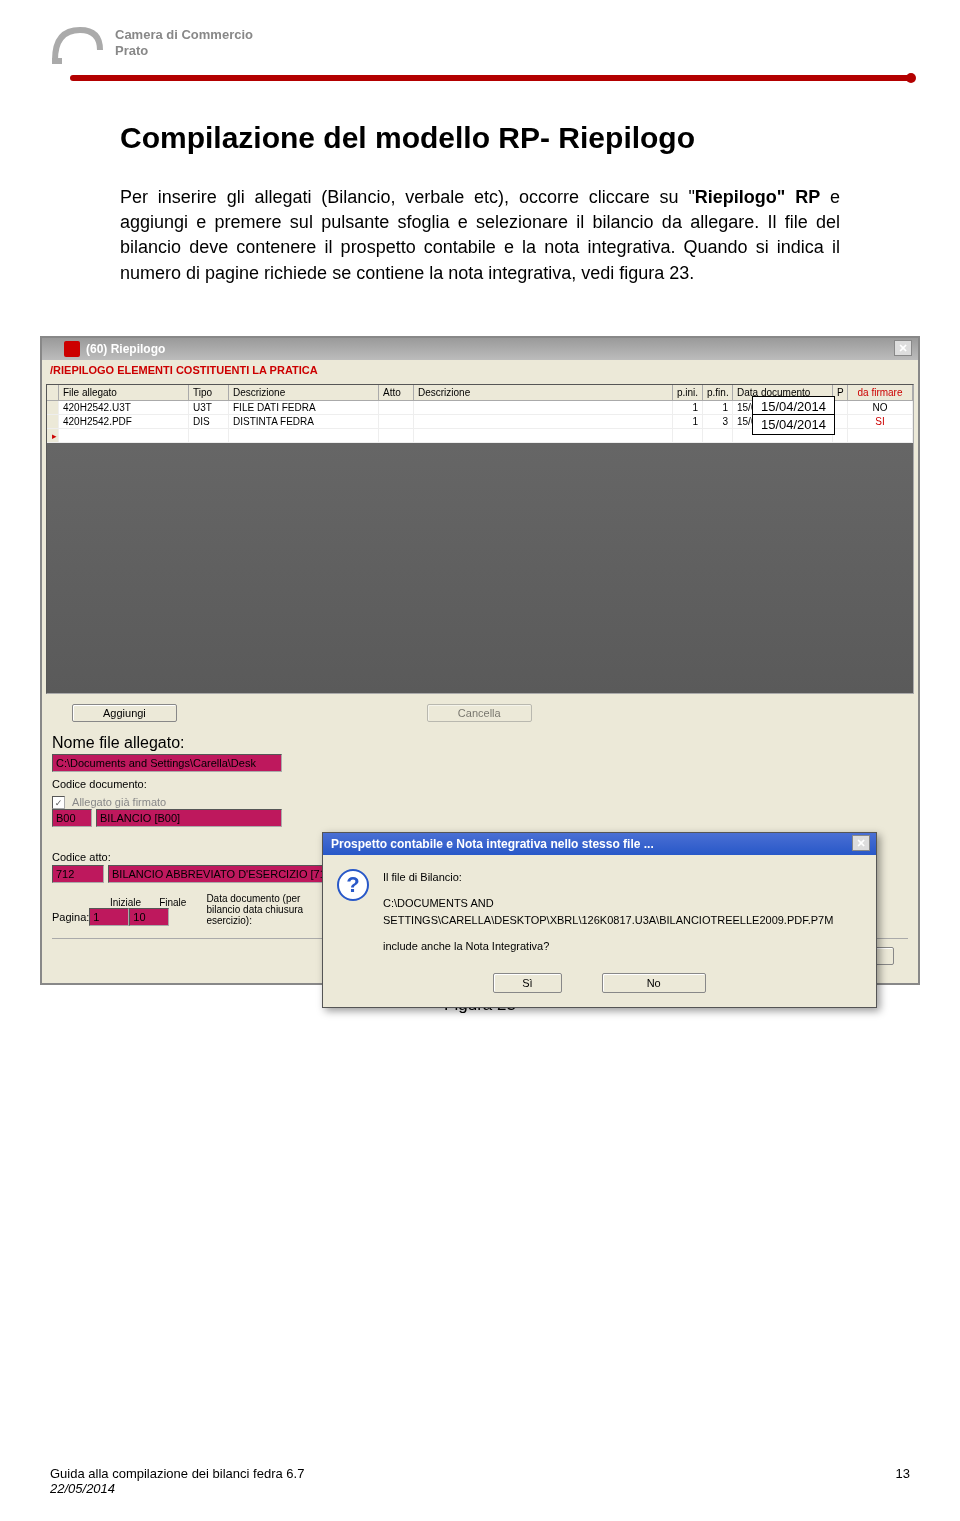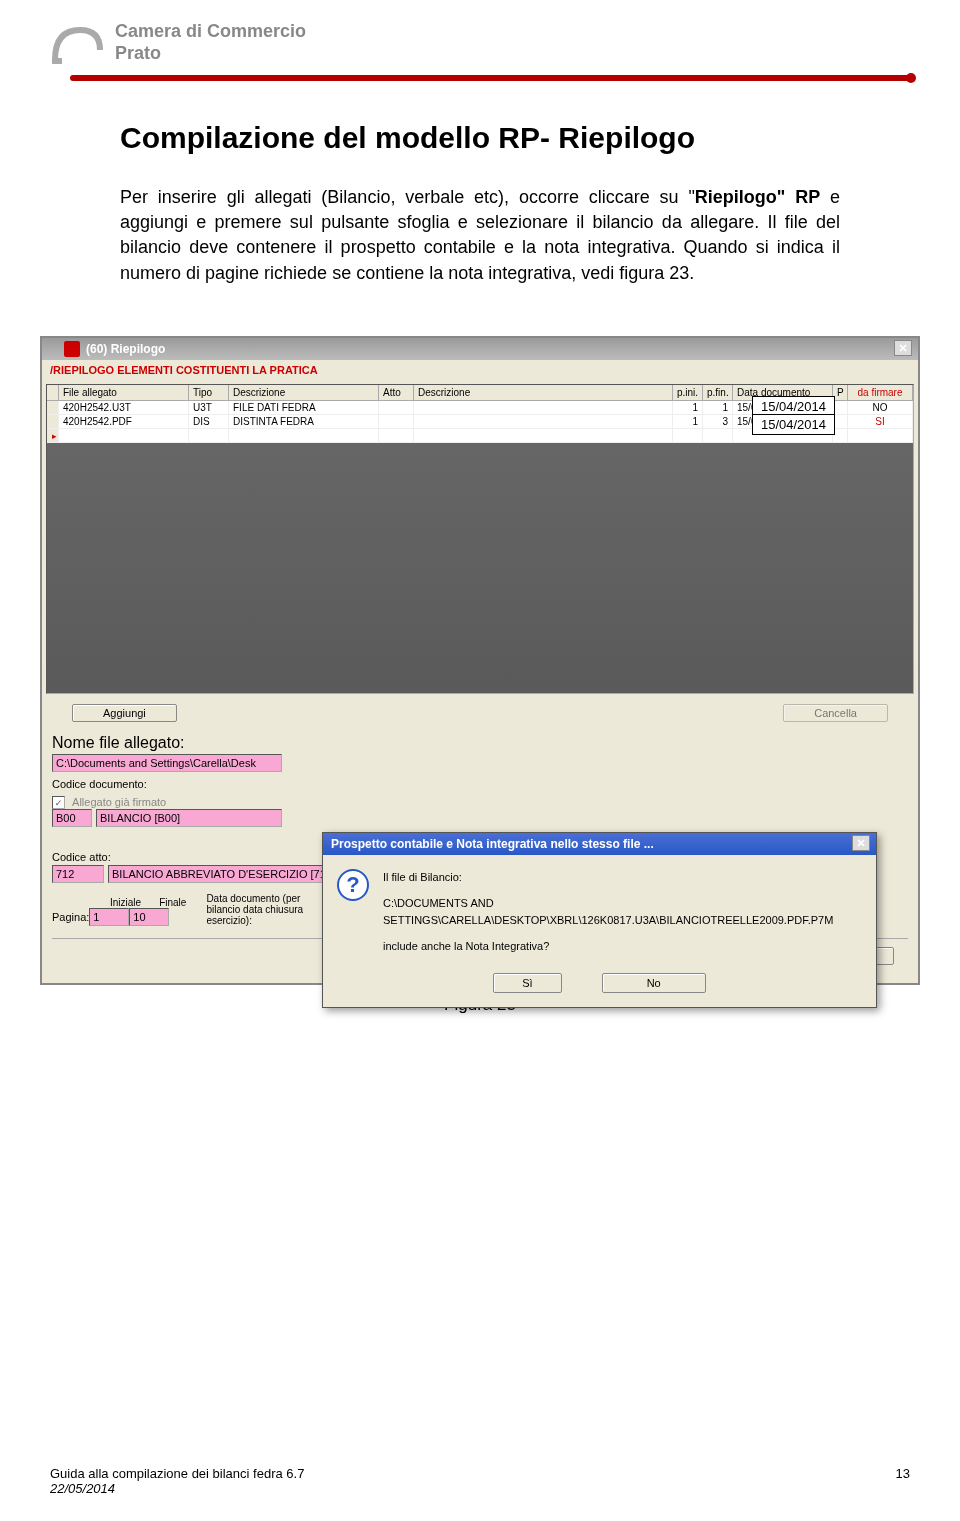--- a/index.html
+++ b/index.html
@@ -1,21 +1,21 @@
 <!DOCTYPE html>
 <html><head>
 <meta charset="utf-8">
 <style>
   * { box-sizing: border-box; margin: 0; padding: 0; }
   body { width: 960px; height: 1521px; background: #fff; font-family: Arial, sans-serif; color: #000; position: relative; }
   
   .page-header { padding: 20px 50px 10px; display: flex; align-items: center; gap: 10px; }
   .logo-arch { width: 55px; height: 45px; position: relative; }
   .logo-arch svg { width: 100%; height: 100%; }
-  .logo-text { color: #888; font-size: 18px; font-weight: bold; line-height: 1.2; }
+  .logo-text { color: #888; font-size: 13px; font-weight: bold; line-height: 1.2; }
   .logo-underline { height: 6px; background: #b30000; margin: 0 50px 0 70px; border-radius: 3px; position: relative; }
   .logo-underline::after { content:""; position:absolute; right:-6px; top:-2px; width:10px; height:10px; background:#b30000; border-radius:50%; }
   
   .doc-body { padding: 40px 120px 20px; }
   .doc-title { font-size: 30px; font-weight: bold; margin-bottom: 30px; }
   .doc-para { font-size: 18px; line-height: 1.4; text-align: justify; margin-bottom: 30px; }
   .doc-para .bold { font-weight: bold; }
   
   .screenshot-wrap { margin: 0 40px; position: relative; }
   
@@ -30,25 +30,25 @@
   .table-hdr { display:flex; background:#ece9d8; border-bottom:1px solid #aaa; }
   .table-hdr > div { border-right:1px solid #aaa; padding:2px 4px; font-size:10px; white-space:nowrap; overflow:hidden; }
   .table-row { display:flex; border-bottom:1px solid #eee; }
   .table-row > div { border-right:1px solid #eee; padding:1px 4px; font-size:10px; white-space:nowrap; overflow:hidden; }
   .col-file{flex:0 0 130px} .col-tipo{flex:0 0 40px} .col-desc{flex:0 0 150px} .col-atto{flex:0 0 35px} .col-desc2{flex:1 1 auto} .col-pi{flex:0 0 30px;text-align:right} .col-pf{flex:0 0 30px;text-align:right} .col-data{flex:0 0 100px} .col-p{flex:0 0 15px} .col-firm{flex:0 0 65px;text-align:center;color:#c00}
   .col-firm.no{color:#000}
   .row-marker{flex:0 0 12px;background:#ece9d8;border-right:1px solid #aaa}
   .row-marker.active::before{content:"▸";color:#c00;font-size:9px;padding-left:1px}
   .table-empty{height:250px;background:linear-gradient(#666,#5a5a5a)}
   
-  .btn-row{display:flex;justify-content:space-between;gap:250px;padding:6px 30px}
+  .btn-row{display:flex;justify-content:flex-start;gap:250px;padding:6px 30px}
   .winbtn{background:#ece9d8;border:1px solid #888;border-radius:2px;padding:2px 30px;font-size:11px;box-shadow:1px 1px 0 #fff inset}
   
   .form-area{padding:6px 10px 10px;position:relative}
-  .form-input{background:#f9a8d4;border:1px inset #aaa;padding:1px 3px;font-size:11px;height:18px}
+  .form-input{background:#be185d;border:1px inset #aaa;padding:1px 3px;font-size:11px;height:18px}
   .checkbox{width:13px;height:13px;background:#fff;border:1px inset #aaa;display:inline-flex;align-items:center;justify-content:center;font-size:9px;color:#555}
   
   .dialog{position:absolute;top:496px;left:282px;width:555px;background:#ece9d8;border:1px solid #555;box-shadow:3px 3px 8px rgba(0,0,0,0.4);z-index:10}
   .dlg-title{background:linear-gradient(#4a6fd4,#2858c8);color:#fff;font-weight:bold;padding:4px 8px;font-size:12px;position:relative}
   .dlg-body{padding:14px 14px 18px;display:flex;gap:14px}
   .dlg-icon{width:32px;height:32px;border-radius:50%;background:#fff;border:2px solid #2858c8;color:#2858c8;font-size:22px;font-weight:bold;display:flex;align-items:center;justify-content:center;flex-shrink:0}
   .dlg-text{font-size:11px;line-height:1.5}
   .dlg-btns{display:flex;justify-content:center;gap:40px;padding:0 0 14px}
   
   .bottom-bar{display:flex;justify-content:flex-end;align-items:center;gap:8px;padding:8px 14px;border-top:1px solid #aaa}

